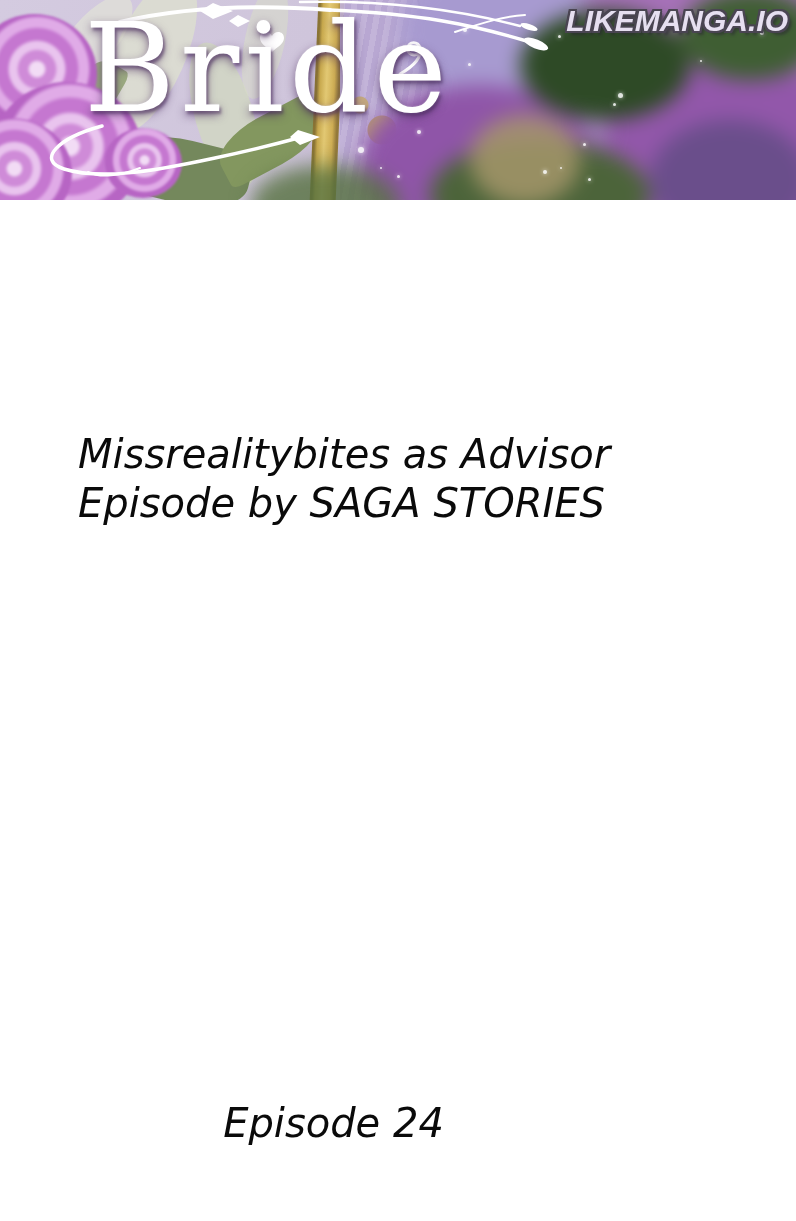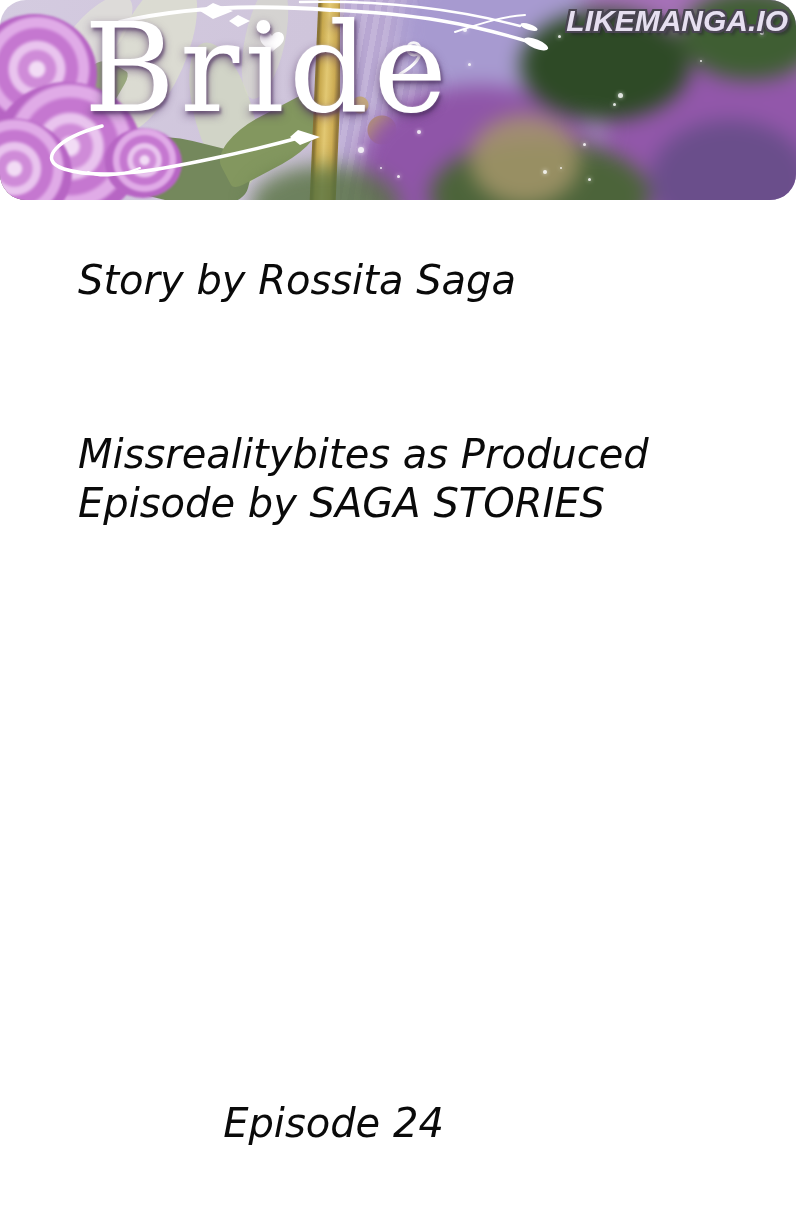--- a/index.html
+++ b/index.html
@@ -1,21 +1,21 @@
 <!DOCTYPE html>
 <html><head>
 <meta charset="utf-8">
 <style>
   html,body{margin:0;padding:0;background:#ffffff;}
   body{width:796px;height:1221px;position:relative;overflow:hidden;
        font-family:"DejaVu Sans",sans-serif;}
 
   
   .banner{position:absolute;left:0;top:0;width:796px;height:200px;overflow:hidden;
-          background:linear-gradient(100deg,#d4cbe0 0%,#cfc5db 38%,#bcaccf 52%,#a890c2 68%,#9d7fb8 100%);border-radius:26px;}
+          background:linear-gradient(100deg,#d4cbe0 0%,#cfc5db 38%,#bcaccf 52%,#a890c2 68%,#9d7fb8 100%);}
   .banner *{position:absolute;}
 
   
   .leaf{border-radius:50%;}
   .lf1{left:115px;top:-30px;width:70px;height:170px;background:#dde2cd;opacity:.75;transform:rotate(24deg);}
   .lf2{left:195px;top:40px;width:58px;height:150px;background:#d2dabd;opacity:.7;transform:rotate(-16deg);}
   .lf3{left:70px;top:-15px;width:46px;height:110px;background:#e4e7d6;opacity:.6;transform:rotate(40deg);}
   .lf4{left:245px;top:-20px;width:40px;height:120px;background:#d8dec8;opacity:.55;transform:rotate(12deg);}
   
   .gl{border-radius:50% 10% 50% 10%;}
@@ -163,23 +163,22 @@
     <ellipse cx="529" cy="27" rx="9" ry="3" fill="#ffffff" transform="rotate(18 529 27)"></ellipse>
     <path d="M272,36 c-3,-6 -12,-5 -12,2 c0,6 7,9 12,14 c5,-5 12,-8 12,-14 c0,-7 -9,-8 -12,-2" fill="#ffffff"></path>
   </svg>
 
   <div class="title">Bride</div>
 
   <div class="watermark">LIKEMANGA.IO</div>
 </div>
 
 <div class="credits">
-  <span class="tline">Story by Rossita Saga</span>
 </div>
 
 <div class="production">
-  <span class="tline">Missrealitybites as Produced</span>
+  <span class="tline">Missrealitybites as Advisor</span>
   <span class="tline">Episode by SAGA STORIES</span>
 </div>
 
 <div class="episode">
   <span class="tline">Episode 24</span>
 </div>
 
 </body></html>

